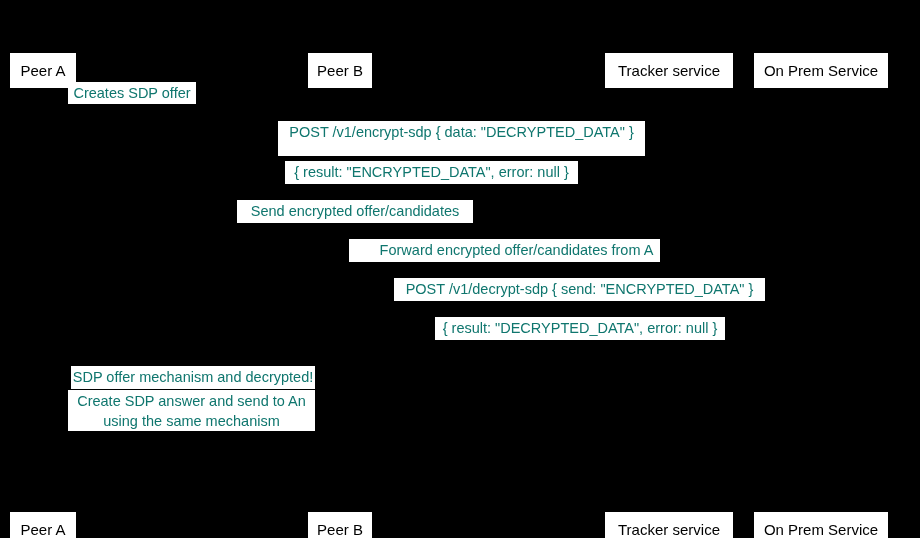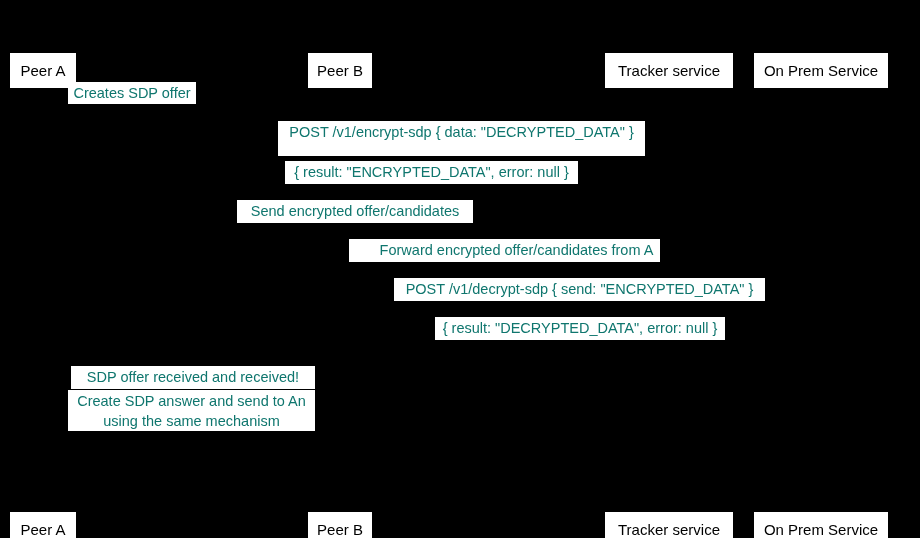--- a/index.html
+++ b/index.html
@@ -96,21 +96,21 @@
 
   <div class="msg-label" style="left:394px; top:278px; width:371px; height:23px;">
     <span>POST /v1/decrypt-sdp { send: "ENCRYPTED_DATA" }</span>
   </div>
 
   <div class="msg-label" style="left:435px; top:317px; width:290px; height:23px;">
     <span>{ result: "DECRYPTED_DATA", error: null }</span>
   </div>
 
   <div class="msg-label" style="left:71px; top:366px; width:244px; height:23px;">
-    <span>SDP offer received and received!</span>
+    <span>SDP offer mechanism and decrypted!</span>
   </div>
 
   <div class="msg-label two-line" style="left:68px; top:390px; width:247px; height:41px;">
     <span>Create SDP answer and send to An using the same mechanism</span>
   </div>
 
   <div class="lifeline-box" style="left:10px; top:481px; width:66px; height:35px;">
     <span>Peer A</span>
   </div>
   <div class="lifeline-box" style="left:308px; top:481px; width:64px; height:35px;">

